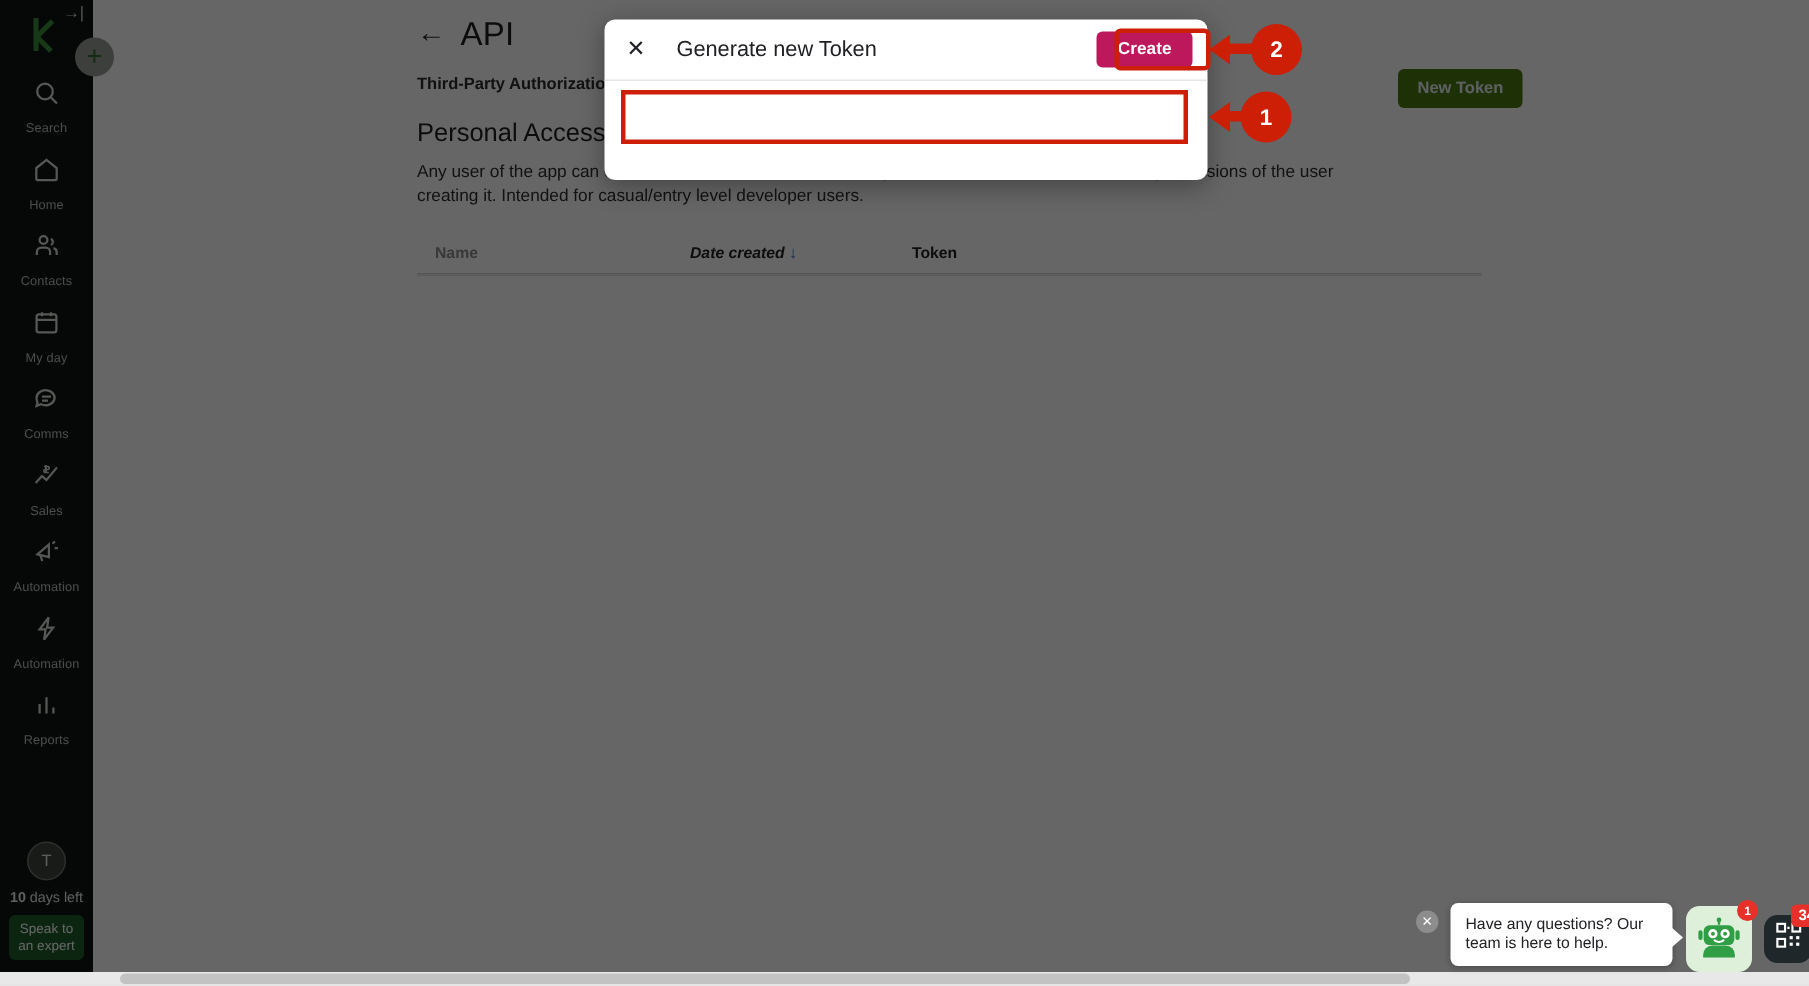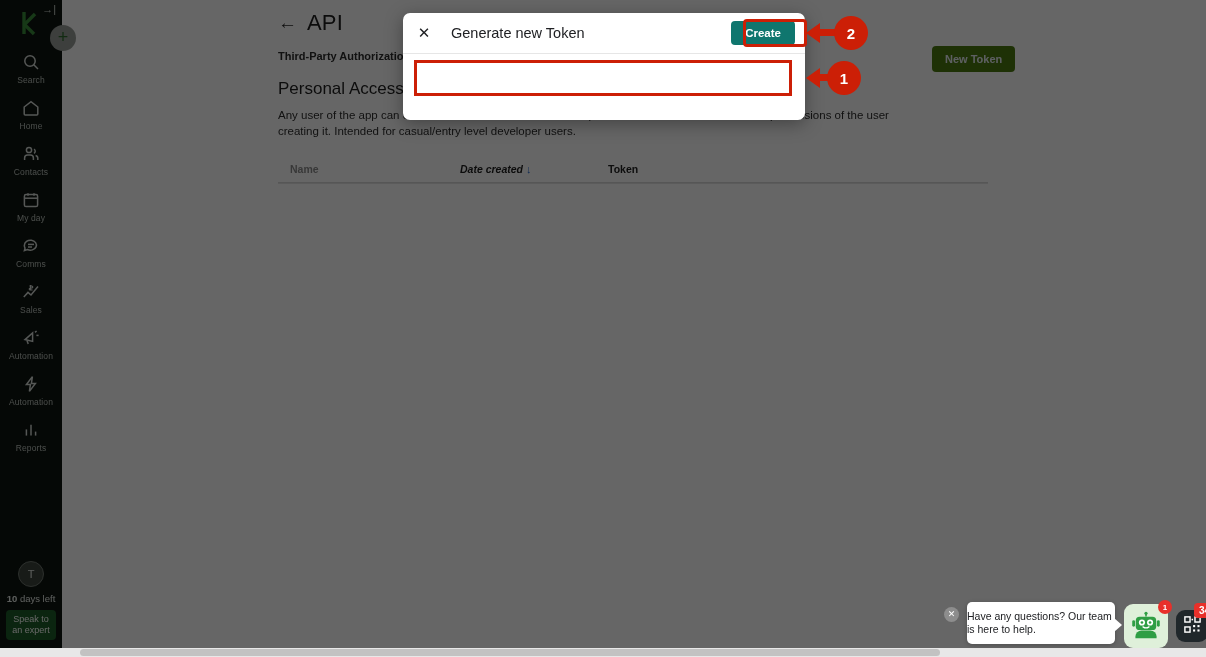--- a/index.html
+++ b/index.html
@@ -26,21 +26,21 @@
     width: 22px; height: 26px;
     color: #3a8f3a; line-height: 26px; text-align: center;
   }
   .sb-collapse {
     position: absolute; right: 6px; top: 4px;
     color: #c8cfc8; font-size: 11px; line-height: 11px;
   }
   .sb-nav { width: 62px; }
   .sb-item {
     width: 62px; padding: 6px 0 7px 0;
-    display: flex; flex-direction: column; align-items: center; gap: 3px;
+    display: flex; flex-direction: column; align-items: center; gap: 8px;
     cursor: pointer;
   }
   .sb-ico { width: 20px; height: 20px; color: #d6dbd6; display:block; }
   .sb-ico svg { display: block; width: 20px; height: 20px; }
   .sb-label {
     font-size: 8.5px; color: #b9c0b9; letter-spacing: .1px;
     text-align: center; line-height: 10px;
   }
   .sb-bottom {
     position: absolute; left: 0; bottom: 0; width: 62px;
@@ -116,21 +116,21 @@
     display: flex; align-items: center;
   }
   .modal-close {
     margin-left: 12px; width: 18px; height: 18px;
     color: #202124; font-size: 15px; line-height: 18px; text-align: center;
     cursor: pointer;
   }
   .modal-title { margin-left: 18px; font-size: 14.5px; color: #202124; }
   .modal-create {
     position: absolute; right: 10px; top: 8px;
-    background: #0f766e; color: #fff;
+    background: #be185d; color: #fff;
     font-size: 11.5px; font-weight: 700;
     padding: 6px 14px; border-radius: 4px; cursor: pointer;
   }
   .modal-body { padding: 12px 14px 0 14px; }
   .field {
     position: relative; height: 33px;
     border: 1px solid #9ab6dd; border-radius: 4px;
     background: #fff;
   }
   .field-label {
@@ -166,21 +166,21 @@
 
   
   .chat { position: absolute; left: 944px; top: 602px; z-index: 45; }
   .chat-dismiss {
     position: absolute; left: 0; top: 5px; width: 15px; height: 15px;
     border-radius: 50%; background: #8d8d8d; color: #ffffff;
     font-size: 9px; line-height: 15px; text-align: center; cursor: pointer;
   }
   .chat-bubble {
     position: absolute; left: 23px; top: 0; width: 148px;
-    background: #ffffff; border-radius: 5px; padding: 8px 0;
+    background: #ffffff; border-radius: 5px; padding: 8px 10px;
     font-size: 10.5px; color: #202124; line-height: 13px;
     box-shadow: 0 1px 4px rgba(0,0,0,0.25);
   }
   .chat-bubble:after {
     content: ""; position: absolute; right: -7px; top: 16px;
     border-top: 7px solid transparent; border-bottom: 7px solid transparent;
     border-left: 8px solid #ffffff;
   }
   .chat-bot {
     position: absolute; left: 180px; top: 2px; width: 44px; height: 44px;

